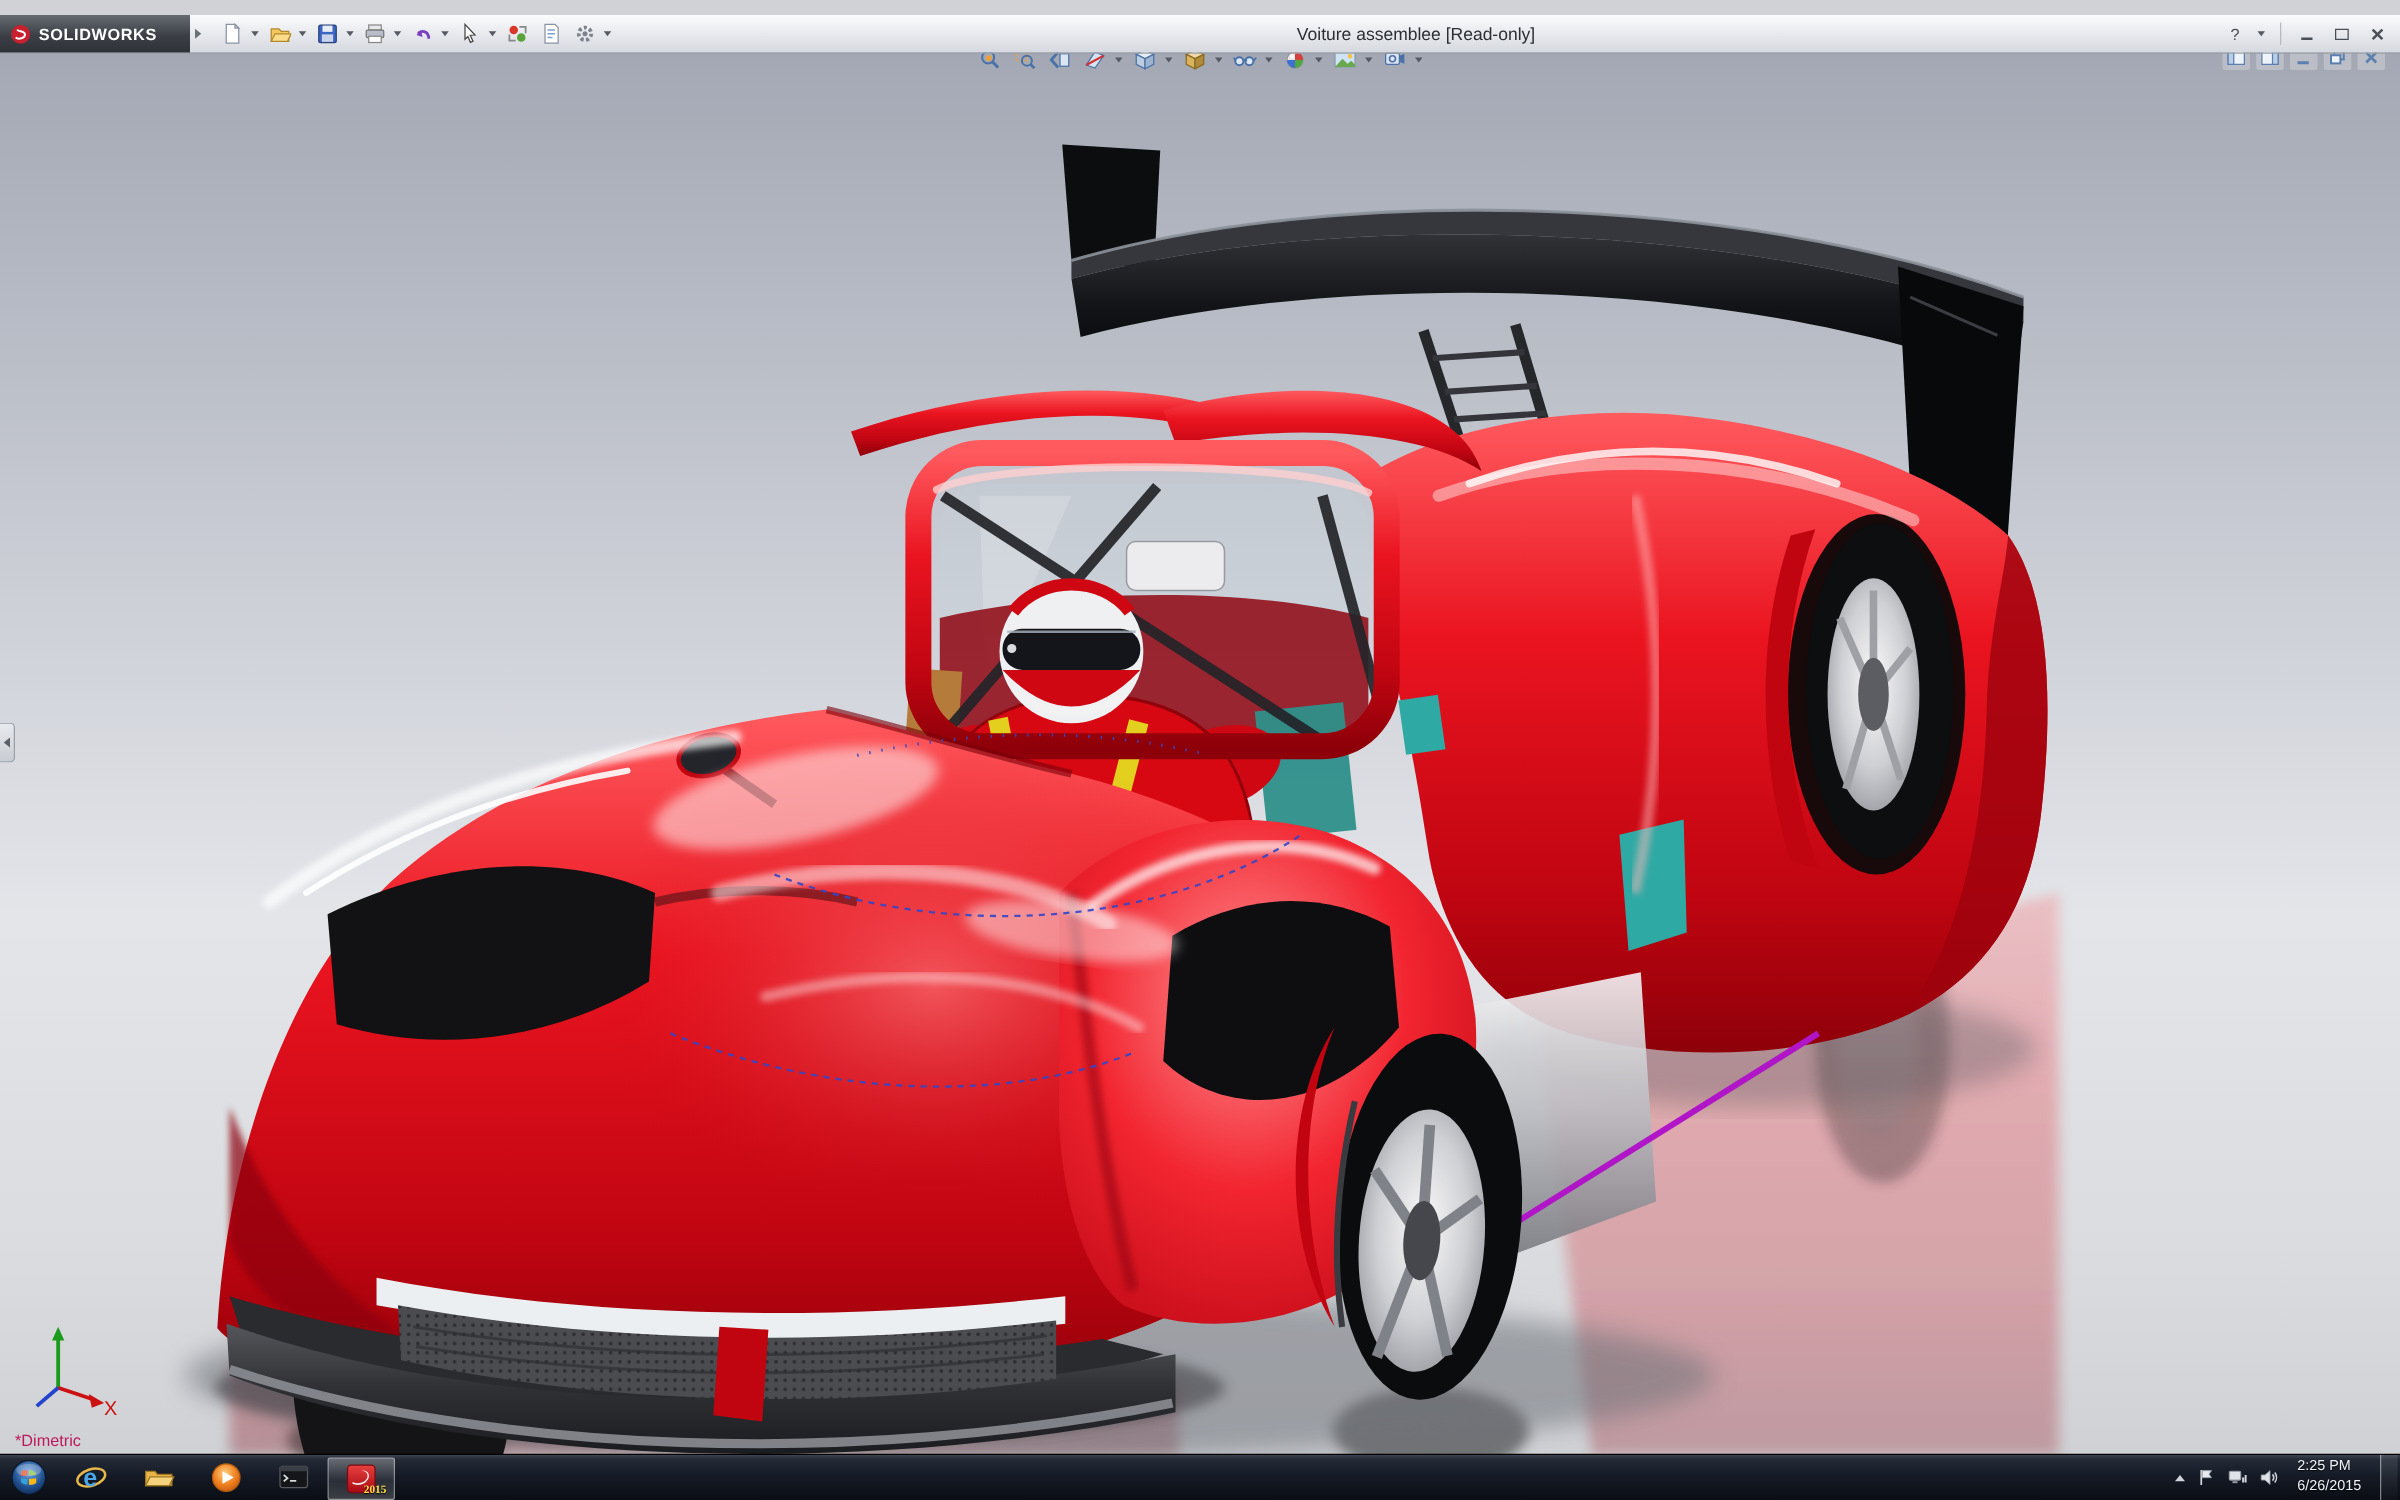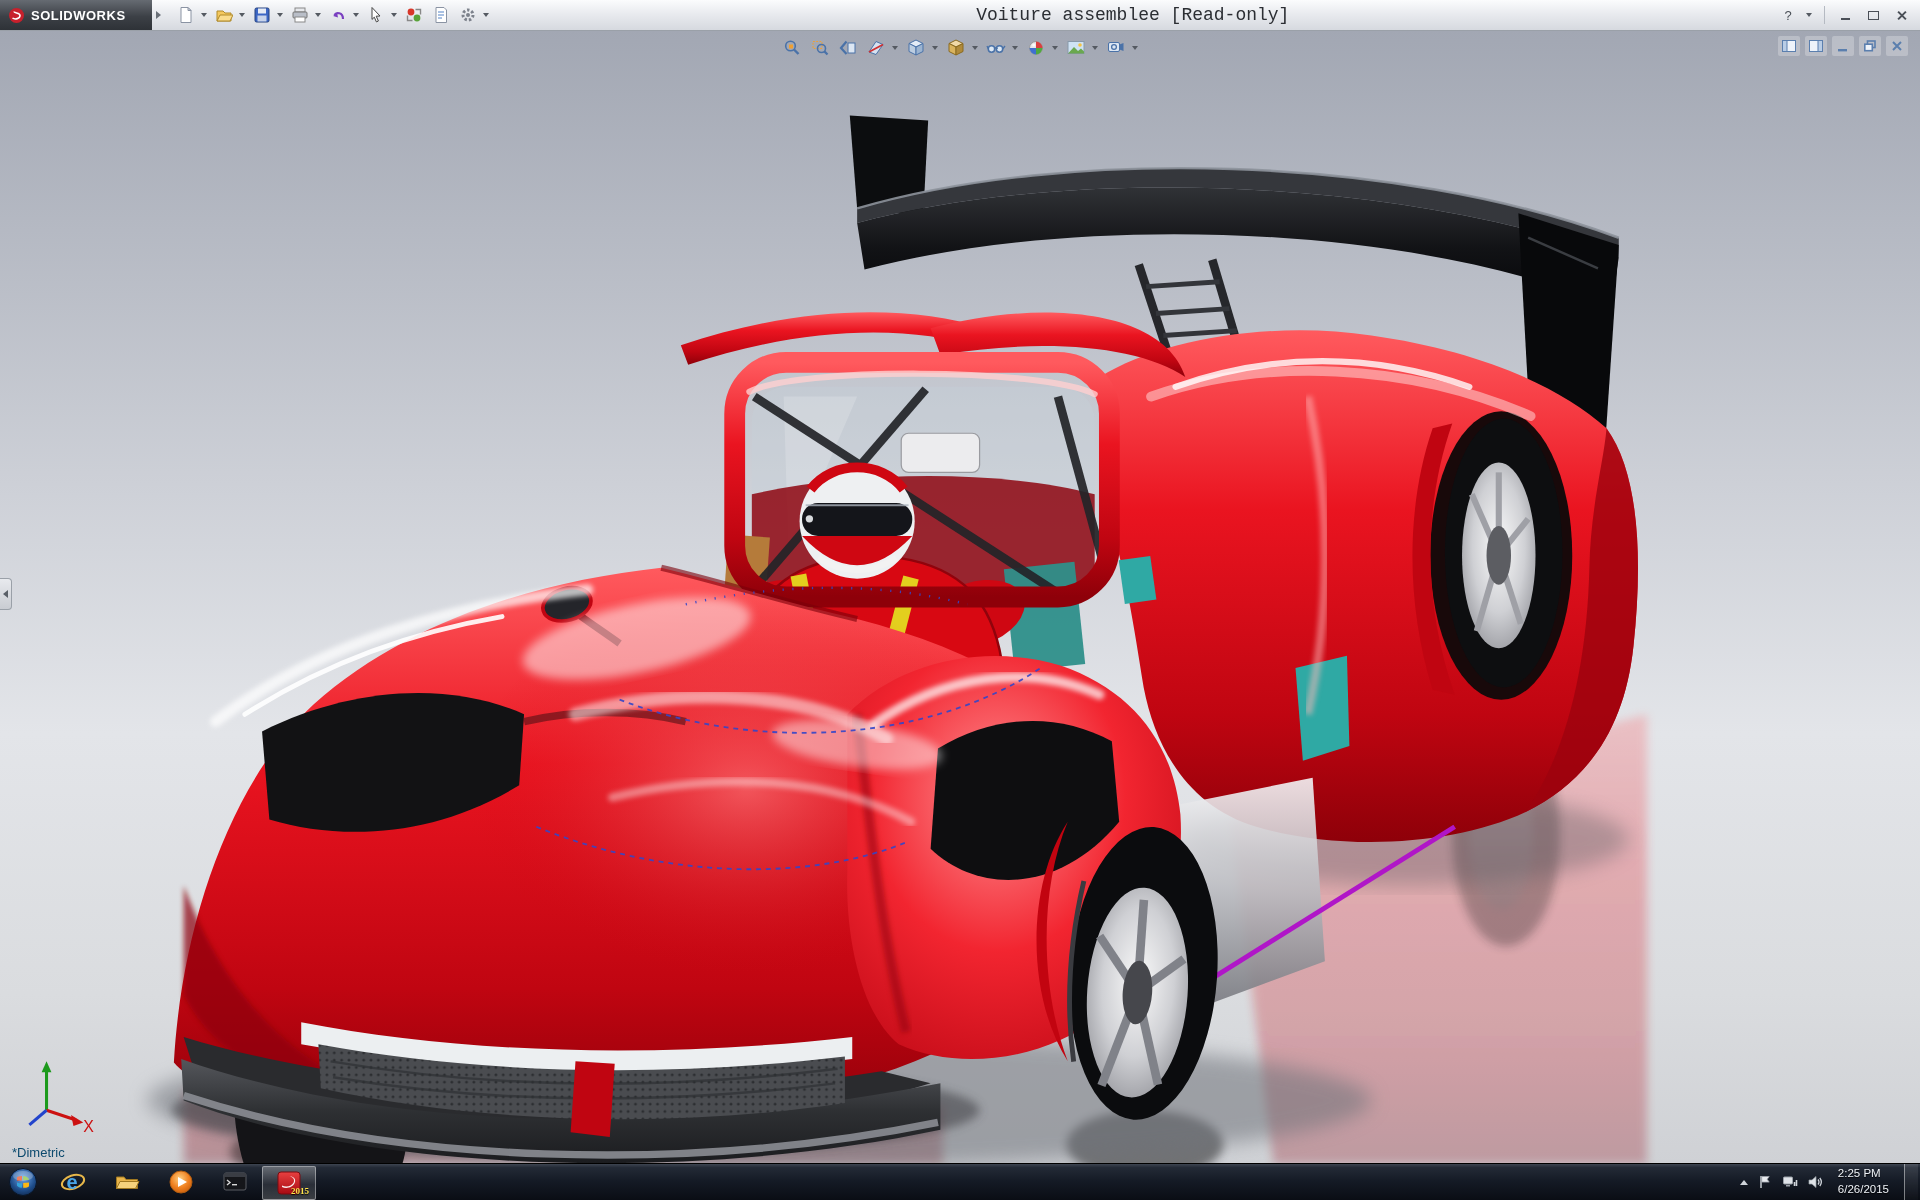--- a/index.html
+++ b/index.html
@@ -1,33 +1,33 @@
 <!DOCTYPE html>
 <html><head>
 <meta charset="utf-8">
 <style>
   html,body{margin:0;padding:0;}
   body{width:1920px;height:1200px;overflow:hidden;position:relative;
        font-family:"Liberation Sans", sans-serif;background:#d0d2d6;cursor:default;}
 
   
-  .titlebar{position:absolute;top:0;left:0;right:0;height:30px;
+  .titlebar{position:absolute;top:12px;left:0;right:0;height:30px;
     background:linear-gradient(#fbfcfd,#e9ebef 45%,#d6d9df);
     border-bottom:1px solid #9aa0a8;display:flex;align-items:center;z-index:30;}
   .sw-logo{height:30px;width:152px;flex:0 0 auto;display:flex;align-items:center;gap:6px;
     padding:0 8px;box-sizing:border-box;
     background:linear-gradient(#666b72,#3c4046 55%,#2e3237);color:#fff;}
   .sw-logo .brand{font-size:13px;font-weight:bold;letter-spacing:.5px;}
   .menu-expand{width:0;height:0;border-top:4px solid transparent;border-bottom:4px solid transparent;
     border-left:5px solid #6a7078;margin:0 6px 0 4px;}
   .tb-group{display:flex;align-items:center;gap:1px;margin-left:6px;}
   .ibtn{height:26px;min-width:24px;padding:0 1px;display:flex;align-items:center;justify-content:center;border-radius:3px;}
   .dd{width:0;height:0;border-left:3px solid transparent;border-right:3px solid transparent;
       border-top:4px solid #555a62;margin:0 3px 0 1px;}
-  .doc-title{position:absolute;left:59%;transform:translateX(-50%);font-size:18px;color:#2b2e33;white-space:nowrap;font-family:Liberation Mono, monospace;}
+  .doc-title{position:absolute;left:59%;transform:translateX(-50%);font-size:14px;color:#2b2e33;white-space:nowrap;}
   .win-controls{margin-left:auto;display:flex;align-items:center;gap:6px;padding-right:8px;}
   .win-controls .wbtn{width:22px;height:20px;display:flex;align-items:center;justify-content:center;
      color:#4a4f57;font-size:13px;border-radius:2px;}
   .glyph-min{width:9px;height:2px;background:#4a4f57;margin-top:8px;}
   .glyph-max{width:9px;height:7px;border:1.5px solid #4a4f57;}
   .glyph-close{position:relative;width:11px;height:11px;}
   .glyph-close::before,.glyph-close::after{content:"";position:absolute;left:5px;top:0;width:2px;height:11px;background:#4a4f57;}
   .glyph-close::before{transform:rotate(45deg);} .glyph-close::after{transform:rotate(-45deg);}
   .vsep{width:1px;height:18px;background:#b5bac2;margin:0 3px;}
 
@@ -36,21 +36,21 @@
   .viewport > svg.scene{position:absolute;inset:0;width:100%;height:100%;}
   .headsup{position:absolute;top:6px;left:50%;transform:translateX(-50%);
     display:flex;align-items:center;gap:2px;z-index:10;}
   .headsup .ibtn{height:24px;}
   .doc-ctrls{position:absolute;top:6px;right:12px;display:flex;align-items:center;gap:5px;z-index:10;}
   .doc-ctrls .ibtn{height:20px;min-width:20px;background:rgba(255,255,255,.25);border-radius:2px;}
   .flyout-tab{position:absolute;left:0;top:548px;width:11px;height:30px;z-index:10;
     background:linear-gradient(#e8eaee,#c9ccd2);border:1px solid #9aa0a8;border-left:none;
     border-radius:0 4px 4px 0;display:flex;align-items:center;justify-content:center;}
   .flyout-tab span{width:0;height:0;border-top:4px solid transparent;border-bottom:4px solid transparent;border-right:5px solid #5a6068;}
-  .view-label{position:absolute;left:12px;bottom:4px;font-size:13px;color:#0c4a6e;z-index:10;}
+  .view-label{position:absolute;left:12px;bottom:4px;font-size:13px;color:#be185d;z-index:10;}
 
   
   .taskbar{position:absolute;left:0;right:0;bottom:0;height:36px;z-index:40;
     background:linear-gradient(#3d4450 0%,#232a36 10%,#141a25 48%,#0a0d14 100%);
     border-top:1px solid #000;display:flex;align-items:center;}
   .orb{width:46px;height:36px;display:flex;align-items:center;justify-content:center;}
   .task-item{width:54px;height:36px;display:flex;align-items:center;justify-content:center;position:relative;box-sizing:border-box;}
   .task-item.active{background:linear-gradient(rgba(255,255,255,.30),rgba(255,255,255,.10) 55%,rgba(255,255,255,.20));
     border:1px solid rgba(255,255,255,.40);border-radius:2px;height:34px;margin-top:1px;font-family:Liberation Serif, serif;}
   .sw-badge{position:absolute;right:6px;bottom:3px;font-size:9px;font-weight:bold;color:#ffe24a;text-shadow:0 1px 1px #000;}

